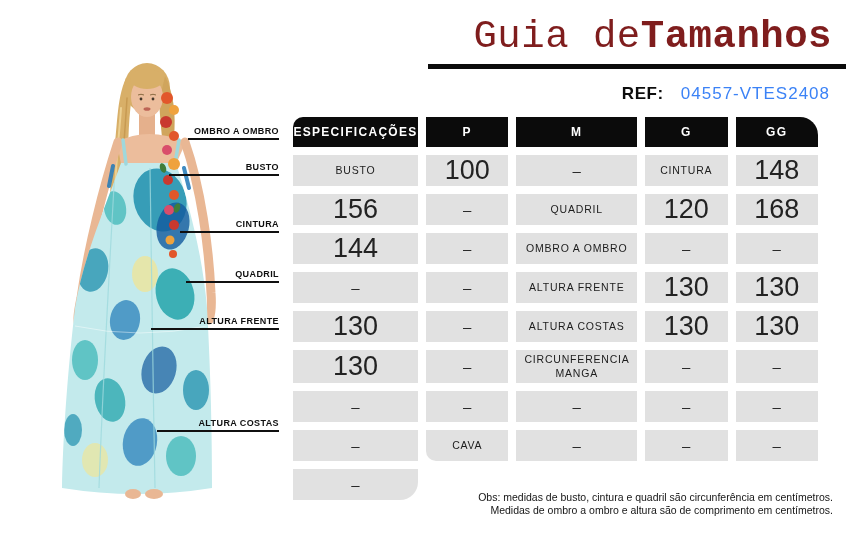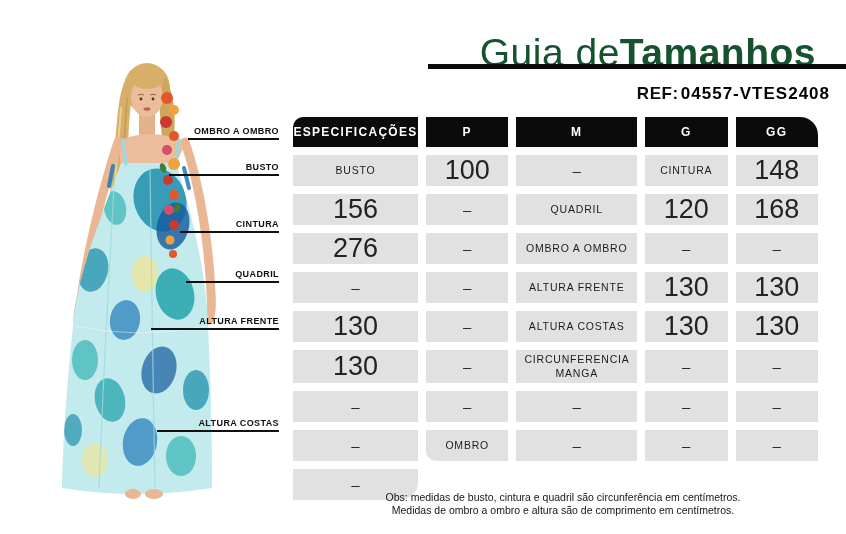--- a/index.html
+++ b/index.html
@@ -3,33 +3,33 @@
 <meta charset="utf-8">
 <style>
   html,body{margin:0;padding:0;background:#fff;}
   .page{
     position:relative;width:846px;height:534px;background:#ffffff;
     font-family:"Liberation Sans", sans-serif;overflow:hidden;color:#111;
   }
 
   
   .title{
-    position:absolute;top:17px;right:14px;margin:16px;
-    font-size:39px;line-height:1.05;letter-spacing:.5px;color:#14532d;white-space:nowrap;
+    position:absolute;top:17px;right:14px;margin:0;
+    font-size:39px;line-height:1.05;letter-spacing:.5px;color:#7f1d1d;white-space:nowrap;font-family:Liberation Mono, monospace;
   }
   .title .t-light{font-weight:400;}
   .title .t-bold{font-weight:800;}
   .title-rule{
     position:absolute;top:64px;left:428px;right:0;height:5px;background:#0b0b0b;
   }
   .ref-line{
     position:absolute;top:84px;right:16px;font-size:17px;letter-spacing:.6px;white-space:nowrap;
   }
-  .ref-line .ref-label{font-weight:800;color:#0d0d0d;margin-right:2px;}
-  .ref-line .ref-value{font-weight:700;color:#000000;letter-spacing:1px;}
+  .ref-line .ref-label{font-weight:800;color:#0d0d0d;margin-right:17px;}
+  .ref-line .ref-value{font-weight:400;color:#3b82f6;letter-spacing:1px;}
 
   
   .m-label{position:absolute;}
   .m-text{
     display:block;text-align:right;font-size:9px;font-weight:700;
     letter-spacing:.4px;color:#101010;padding-bottom:2px;white-space:nowrap;
   }
   .m-line{height:2px;background:#101010;}
   .ml-0{left:188px;top:126px;width:91px;}
   .ml-1{left:169px;top:162px;width:110px;}
@@ -57,21 +57,21 @@
   }
   .spec-cell{
     font-size:10.5px;font-weight:400;letter-spacing:.8px;color:#1c1c1c;
     line-height:1.3;padding:3px 8px;box-sizing:border-box;
   }
   .value-cell{font-size:27px;font-weight:400;color:#222;}
   .value-cell.dash{font-size:15px;color:#2a2a2a;}
 
   
   .notes{
-    position:absolute;left:293px;top:491px;width:540px;text-align:center;
+    position:absolute;left:293px;top:491px;width:540px;text-align:right;
     font-size:10.5px;line-height:1.2;color:#151515;
   }
 
   
   .figure{position:absolute;left:55px;top:58px;width:165px;height:450px;}
 </style>
 </head>
 <body>
 
 <div class="page">
@@ -202,21 +202,21 @@
   <div class="cell spec-cell">BUSTO</div>
       <div class="cell value-cell">100</div>
       <div class="cell value-cell dash">–</div>
       <div class="cell spec-cell">CINTURA</div>
       <div class="cell value-cell">148</div>
       <div class="cell value-cell">156</div>
       <div class="cell value-cell dash">–</div>
       <div class="cell spec-cell">QUADRIL</div>
       <div class="cell value-cell">120</div>
       <div class="cell value-cell">168</div>
-      <div class="cell value-cell">276</div>
+      <div class="cell value-cell">144</div>
       <div class="cell value-cell dash">–</div>
       <div class="cell spec-cell">OMBRO A OMBRO</div>
       <div class="cell value-cell dash">–</div>
       <div class="cell value-cell dash">–</div>
       <div class="cell value-cell dash">–</div>
       <div class="cell value-cell dash">–</div>
       <div class="cell spec-cell">ALTURA FRENTE</div>
       <div class="cell value-cell">130</div>
       <div class="cell value-cell">130</div>
       <div class="cell value-cell">130</div>
@@ -228,21 +228,21 @@
       <div class="cell value-cell dash">–</div>
       <div class="cell spec-cell">CIRCUNFERENCIA MANGA</div>
       <div class="cell value-cell dash">–</div>
       <div class="cell value-cell dash">–</div>
       <div class="cell value-cell dash">–</div>
       <div class="cell value-cell dash">–</div>
       <div class="cell value-cell dash">–</div>
       <div class="cell value-cell dash">–</div>
       <div class="cell value-cell dash">–</div>
       <div class="cell value-cell dash">–</div>
-      <div class="cell spec-cell corner-bl">OMBRO</div>
+      <div class="cell spec-cell corner-bl">CAVA</div>
       <div class="cell value-cell dash">–</div>
       <div class="cell value-cell dash">–</div>
       <div class="cell value-cell dash">–</div>
       <div class="cell value-cell dash corner-br">–</div>
     </div>
 
   <div class="notes">
     <div>Obs: medidas de busto, cintura e quadril são circunferência em centímetros.</div>
     <div>Medidas de ombro a ombro e altura são de comprimento em centímetros.</div>
   </div>

